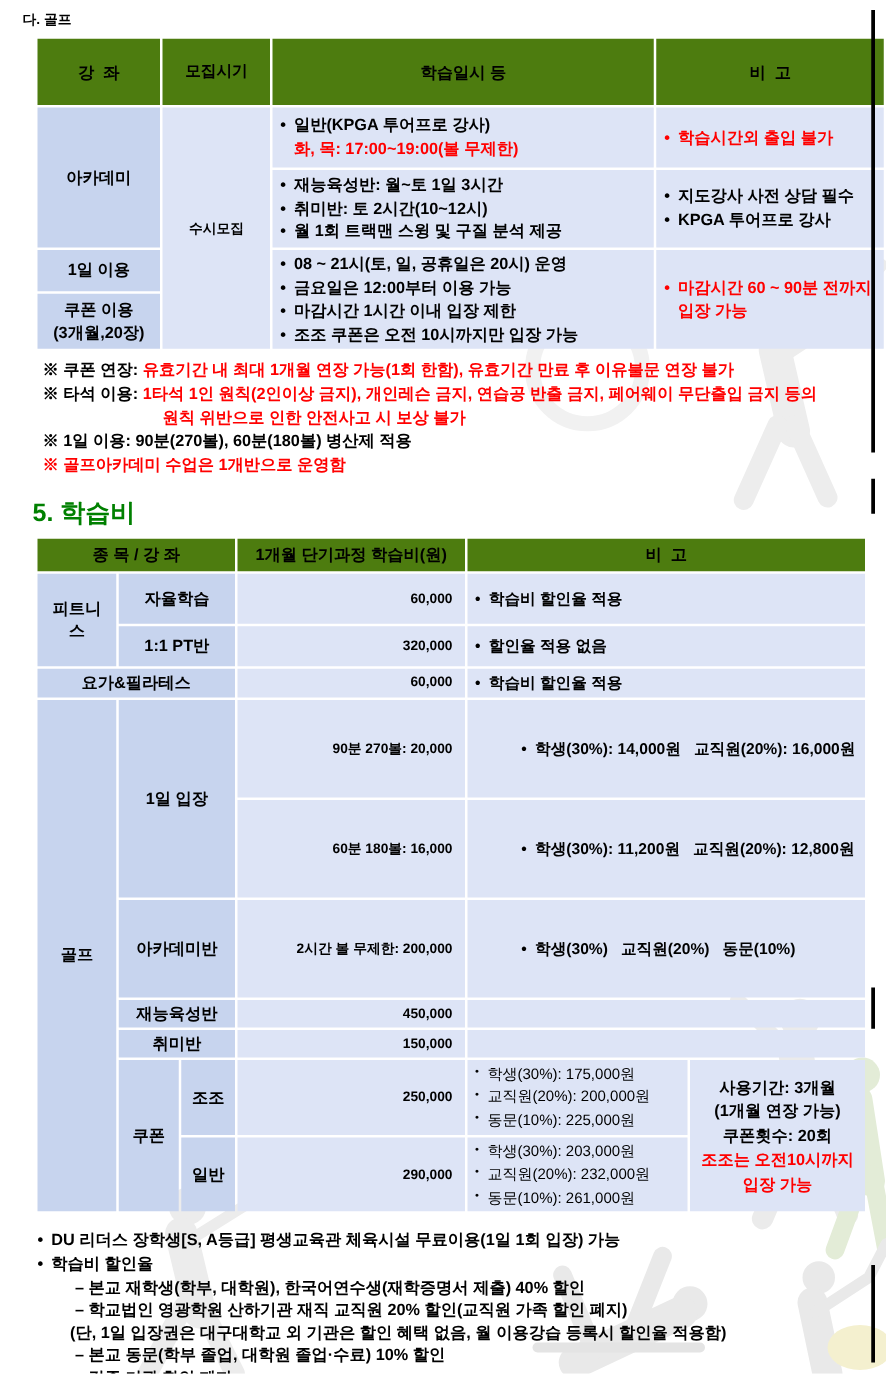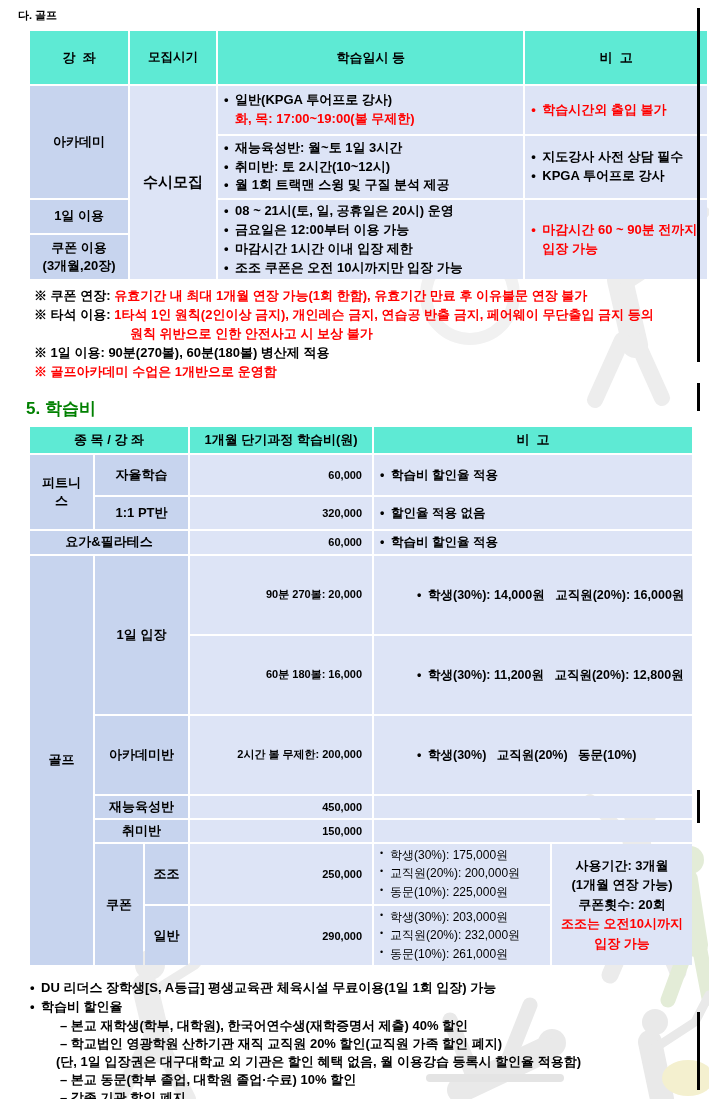--- a/index.html
+++ b/index.html
@@ -12,27 +12,27 @@
     font-weight:bold;
     color:#000;
     overflow:hidden;
     font-size:13px;
   }
   .layer{position:relative;z-index:1;}
   .bgsvg{position:absolute;left:0;top:0;z-index:0;}
   .vline{position:absolute;left:697px;width:3px;background:#000;z-index:2;}
 
   .title1{margin:8px 0 6px 18px;font-size:11px;}
-  .title-green{color:#008000;font-size:17px;}
+  .title-green{color:#008000;font-size:20px;}
   .t5{margin:16px 0 5px 26px;}
   .t6{margin:10px 0 2px 26px;}
 
   table{border-collapse:separate;border-spacing:2px;margin-left:28px;table-layout:fixed;}
   td{padding:2px 6px;vertical-align:middle;font-size:13px;}
-  .hdr{background:#5eead4;text-align:center;white-space:pre;}
+  .hdr{background:#4d7c0f;text-align:center;white-space:pre;}
   .dark{background:#c7d4ee;text-align:center;}
   .light{background:#dde4f6;}
   .fee{background:#dde4f6;text-align:right;padding-right:10px;white-space:nowrap;font-size:11px;}
   .pre{white-space:pre-wrap;margin-left:37px;}
   .red{color:#ff0000;}
   .blue{color:#000000;}
 
   .bl{position:relative;padding-left:11px;line-height:1.45;}
   .bl::before{content:"•";position:absolute;left:0;top:0;}
   .sbl{position:relative;padding-left:10px;line-height:1.55;font-weight:normal;font-size:12px;}
@@ -120,21 +120,21 @@
       </colgroup>
       <tbody>
           <tr style="height:30px">
         <td class="hdr">강  좌</td>
         <td class="hdr" style="padding:18px;font-size:12.5px;text-align:center;">모집시기</td>
         <td class="hdr">학습일시 등</td>
         <td class="hdr">비  고</td>
       </tr>
       <tr style="height:48px">
         <td class="dark" rowspan="2">아카데미</td>
-        <td class="light" rowspan="4" style="text-align:center;padding:1px;font-size:15px;">수시모집</td>
+        <td class="light" rowspan="4" style="text-align:center;padding:1px;font-size:11px;">수시모집</td>
         <td class="light">
           <div class="bl">일반(KPGA 투어프로 강사)</div>
           <div class="indent red">화, 목: 17:00~19:00(볼 무제한)</div>
         </td>
         <td class="light">
           <div class="bl red">학습시간외 출입 불가</div>
         </td>
       </tr>
       <tr style="height:62px">
         <td class="light">

